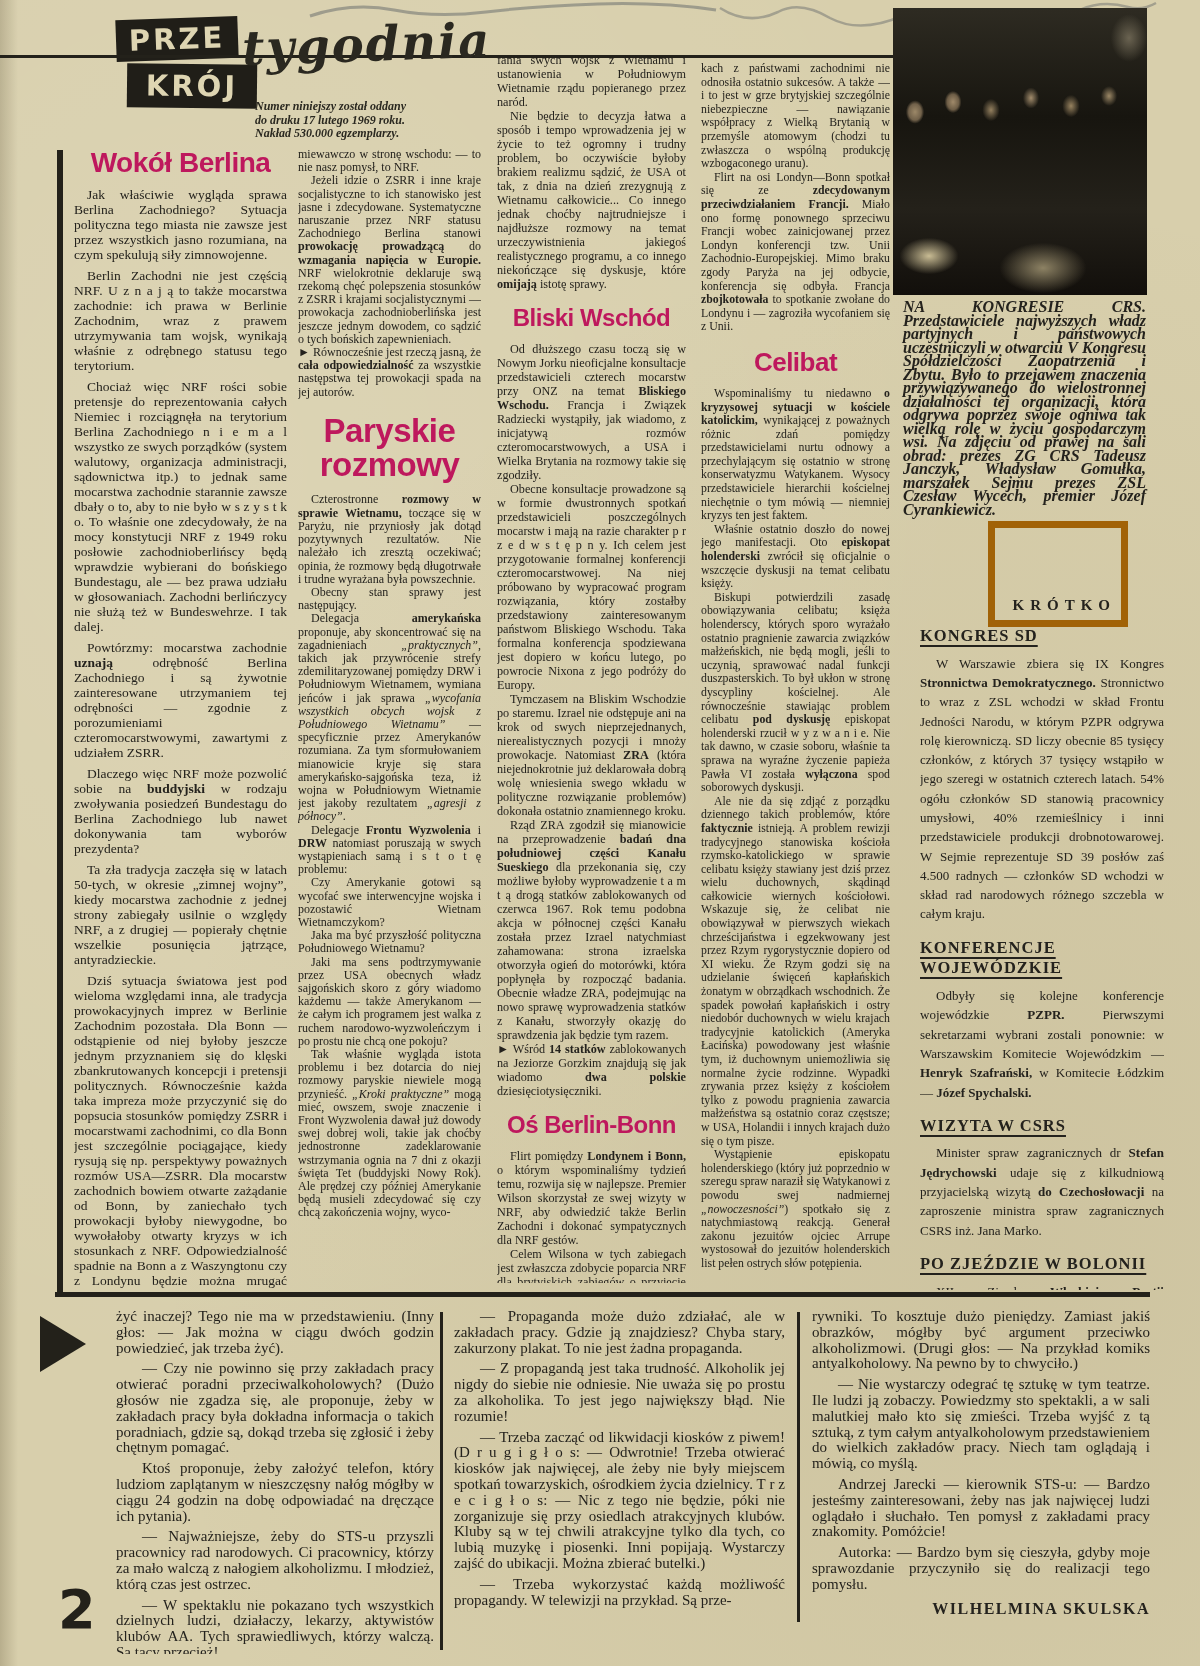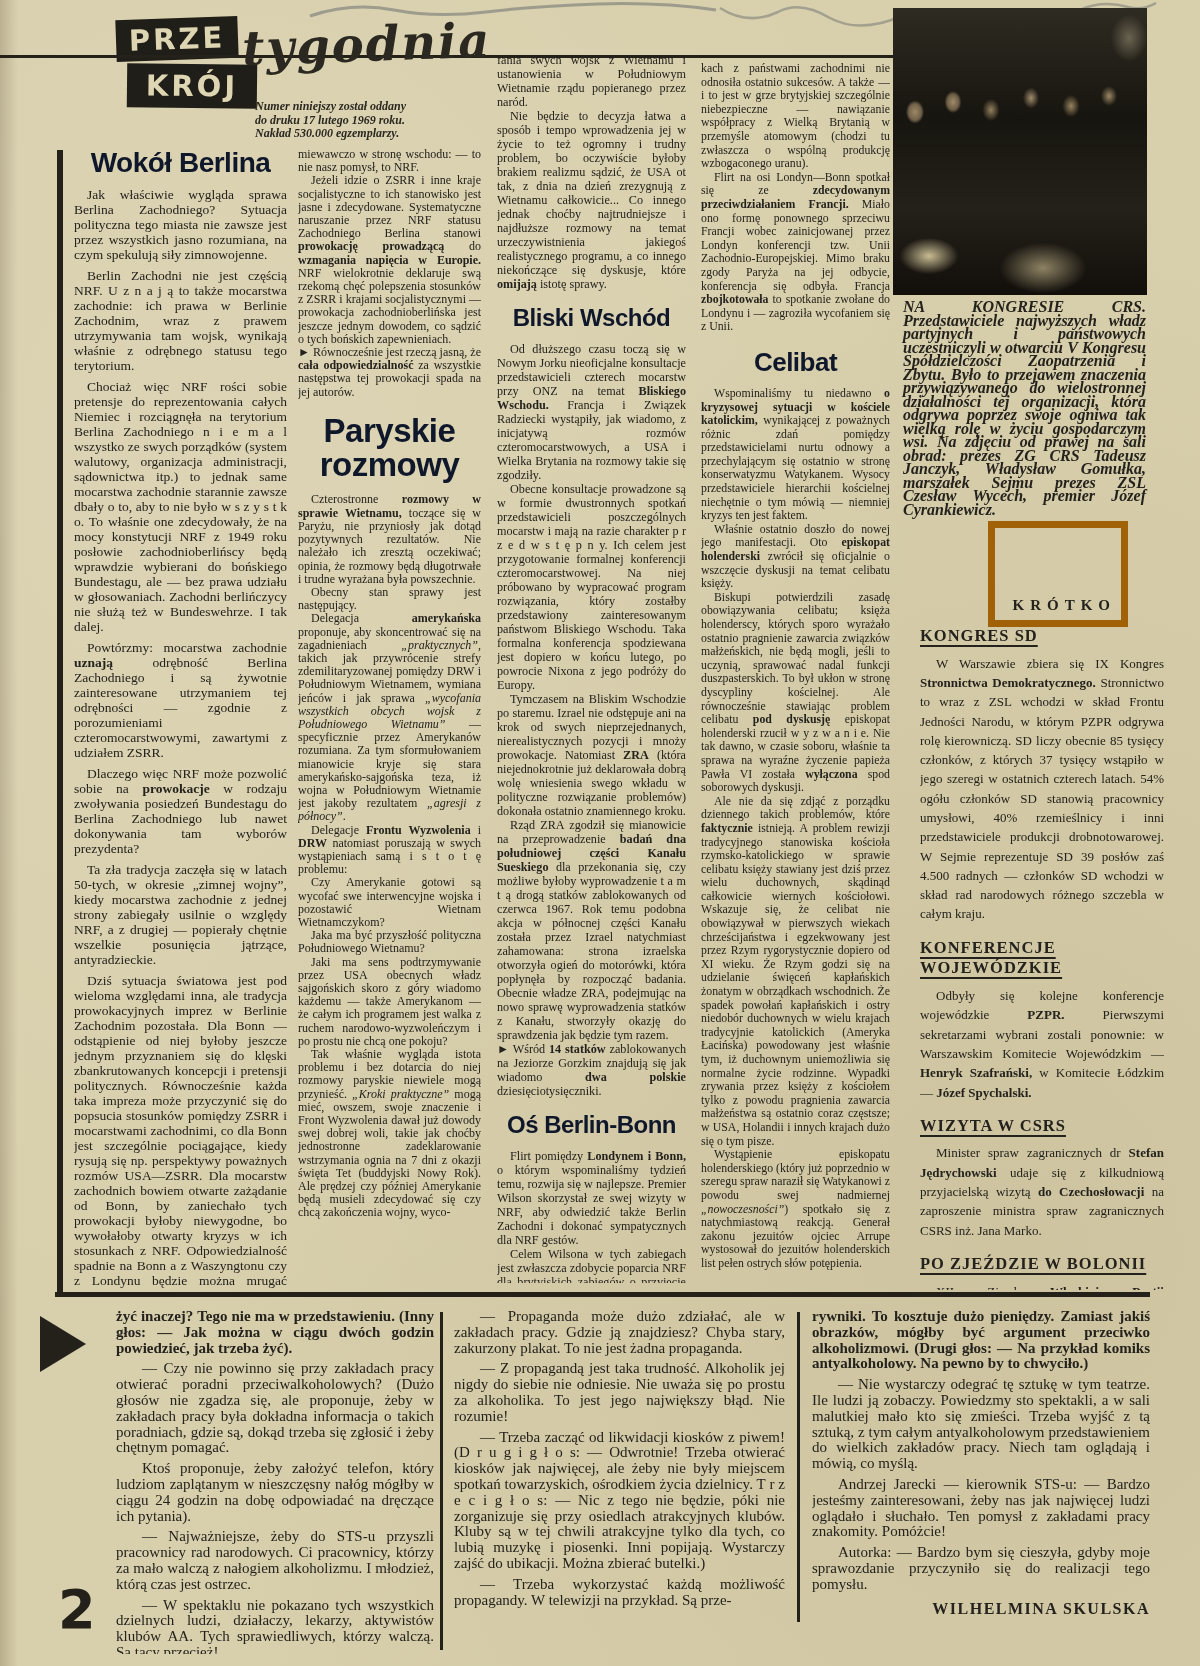--- a/index.html
+++ b/index.html
@@ -28,21 +28,21 @@
   .col{position:absolute;text-align:justify;overflow:hidden;hyphens:auto;}
   .col p{margin:0;}
   .para{margin:0 0 4px;text-indent:13px;}
   .para.nofirst{text-indent:0;}
   .col1{left:74px;top:146px;width:213px;height:1146px;font-size:13.5px;line-height:15px;}
   .col1 .para{margin-bottom:6px;}
   .col2{left:298px;top:148px;width:183px;height:1144px;font-size:12px;line-height:13.2px;}
   .col3{left:497px;top:53px;width:189px;height:1230px;font-size:12.2px;line-height:14px;}
   .col4{left:701px;top:62px;width:189px;height:1230px;font-size:11.8px;line-height:13.6px;}
   .h-main,.h-col{font-family:"Liberation Sans","DejaVu Sans",sans-serif;font-weight:700;text-align:center;
-    text-indent:0;line-height:1.04;margin:2px 0 10px;letter-spacing:-.5px;color:#0f172a;}
+    text-indent:0;line-height:1.04;margin:2px 0 10px;letter-spacing:-.5px;color:#be185d;}
   .h-main{font-size:28px;}
   .h-col{font-size:33px;margin:15px 0 11px;}
   .col3 .h-col{font-size:24px;}
   .col4 .h-col{font-size:26px;}
   
   .photo{position:absolute;left:893px;top:8px;width:254px;height:287px;
     background:
       radial-gradient(ellipse 14px 18px at 22px 104px,#9c8868 0%,#71614a 45%,rgba(0,0,0,0) 65%),
       radial-gradient(ellipse 13px 17px at 60px 94px,#a08a6a 0%,#6d5d46 45%,rgba(0,0,0,0) 65%),
       radial-gradient(ellipse 14px 18px at 98px 102px,#94805f 0%,rgba(0,0,0,0) 62%),
@@ -62,21 +62,21 @@
     text-align:justify;overflow:hidden;margin-left:17px;}
   .sidebar-col .para{text-indent:16px;margin:0 0 4px;}
   .h-side{font-size:16.5px;font-weight:700;margin:14px 0 7px;letter-spacing:1px;text-align:left;text-indent:0;line-height:1.25;}
   .sidebar-col .h-side:first-child{margin-top:2px;}
   .h-side .h-side-inner{text-decoration:underline;text-decoration-thickness:2px;text-underline-offset:4px;}
   
   .triangle{position:absolute;left:40px;top:1316px;width:0;height:0;
     border-top:28px solid transparent;border-bottom:28px solid transparent;border-left:46px solid #23211a;}
   .bottom-col{position:absolute;top:1309px;font-size:15px;line-height:15.8px;text-align:justify;overflow:hidden;}
   .bottom-col .para{margin:0 0 5px;text-indent:26px;}
-  .bottom-col .para.nofirst{text-indent:0;font-weight:bold;}
+  .bottom-col .para.nofirst{text-indent:0;}
   #bottomA{left:116px;width:318px;height:345px;}
   #bottomB{left:454px;width:331px;height:345px;}
   #bottomC{left:812px;width:338px;height:340px;}
   .sig{text-align:right;font-weight:700;letter-spacing:1.5px;margin-top:8px !important;font-size:16px;text-indent:0 !important;}
   .page-num{position:absolute;left:58px;top:1578px;font-family:"DejaVu Sans","Liberation Sans",sans-serif;
     font-weight:700;font-size:54px;color:#23211a;}
   .scribbles{position:absolute;left:0;top:0;}
 </style>
 </head>
 <body>
@@ -108,21 +108,21 @@
 
   <div class="vbar-left"></div>
   <div class="rule-mid"></div>
 
   <div class="col col1">
       <h2 class="h-main">Wokół Berlina</h2>
       <p class="para">Jak właściwie wygląda sprawa Berlina Zachodniego? Sytuacja polityczna tego miasta nie zawsze jest przez wszystkich jasno rozumiana, na czym spekulują siły zimnowojenne.</p>
       <p class="para">Berlin Zachodni nie jest częścią NRF. U z n a j ą  to także mocarstwa zachodnie: ich prawa w Berlinie Zachodnim, wraz z prawem utrzymywania tam wojsk, wynikają właśnie z odrębnego statusu tego terytorium.</p>
       <p class="para">Chociaż więc NRF rości sobie pretensje do reprezentowania całych Niemiec i rozciągnęła na terytorium Berlina Zachodniego  n i e m a l  wszystko ze swych porządków (system walutowy, organizacja administracji, sądownictwa itp.) to jednak same mocarstwa zachodnie starannie zawsze dbały o to, aby to nie było  w s z y s t k o.  To właśnie one zdecydowały, że na mocy konstytucji NRF z 1949 roku posłowie zachodnioberlińscy będą wprawdzie wybierani do bońskiego Bundestagu, ale — bez prawa udziału w głosowaniach. Zachodni berlińczycy nie służą też w Bundeswehrze. I tak dalej.</p>
       <p class="para">Powtórzmy: mocarstwa zachodnie <b>uznają</b> odrębność Berlina Zachodniego i są żywotnie zainteresowane utrzymaniem tej odrębności — zgodnie z porozumieniami czteromocarstwowymi, zawartymi z udziałem ZSRR.</p>
-      <p class="para">Dlaczego więc NRF może pozwolić sobie na <b>prowokacje</b> w rodzaju zwoływania posiedzeń Bundestagu do Berlina Zachodniego lub nawet dokonywania tam wyborów prezydenta?</p>
+      <p class="para">Dlaczego więc NRF może pozwolić sobie na <b>buddyjski</b> w rodzaju zwoływania posiedzeń Bundestagu do Berlina Zachodniego lub nawet dokonywania tam wyborów prezydenta?</p>
       <p class="para">Ta zła tradycja zaczęła się w latach 50-tych, w okresie „zimnej wojny”, kiedy mocarstwa zachodnie z jednej strony zabiegały usilnie o względy NRF, a z drugiej — popierały chętnie wszelkie posunięcia jątrzące, antyradzieckie.</p>
       <p class="para">Dziś sytuacja światowa jest pod wieloma względami inna, ale tradycja prowokacyjnych imprez w Berlinie Zachodnim pozostała. Dla Bonn — odstąpienie od niej byłoby jeszcze jednym przyznaniem się do klęski zbankrutowanych koncepcji i pretensji politycznych. Równocześnie każda taka impreza może przyczynić się do popsucia stosunków pomiędzy ZSRR i mocarstwami zachodnimi, co dla Bonn jest szczególnie pociągające, kiedy rysują się np. perspektywy poważnych rozmów USA—ZSRR. Dla mocarstw zachodnich bowiem otwarte zażądanie od Bonn, by zaniechało tych prowokacji byłoby niewygodne, bo wywołałoby otwarty kryzys w ich stosunkach z NRF. Odpowiedzialność spadnie na Bonn a z Waszyngtonu czy z Londynu będzie można mrugać porozu-</p>
     </div>
   <div class="col col2">
       <p class="para nofirst">miewawczo w stronę wschodu: — to nie nasz pomysł, to NRF.</p>
       <p class="para">Jeżeli idzie o ZSRR i inne kraje socjalistyczne to ich stanowisko jest jasne i zdecydowane. Systematyczne naruszanie przez NRF statusu Zachodniego Berlina stanowi <b>prowokację prowadzącą</b> do <b>wzmagania napięcia w Europie.</b> NRF wielokrotnie deklaruje swą rzekomą chęć polepszenia stosunków z ZSRR i krajami socjalistycznymi — prowokacja zachodnioberlińska jest jeszcze jednym dowodem, co sądzić o tych bońskich zapewnieniach.</p>
       <p class="para nofirst">► Równocześnie jest rzeczą jasną, że <b>cała odpowiedzialność</b> za wszystkie następstwa tej prowokacji spada na jej autorów.</p>
       <h2 class="h-col">Paryskie rozmowy</h2>
       <p class="para">Czterostronne <b>rozmowy w sprawie Wietnamu,</b> toczące się w Paryżu, nie przyniosły jak dotąd pozytywnych rezultatów. Nie należało ich zresztą oczekiwać; opinia, że rozmowy będą długotrwałe i trudne wyrażana była powszechnie.</p>
       <p class="para">Obecny stan sprawy jest następujący.</p>

